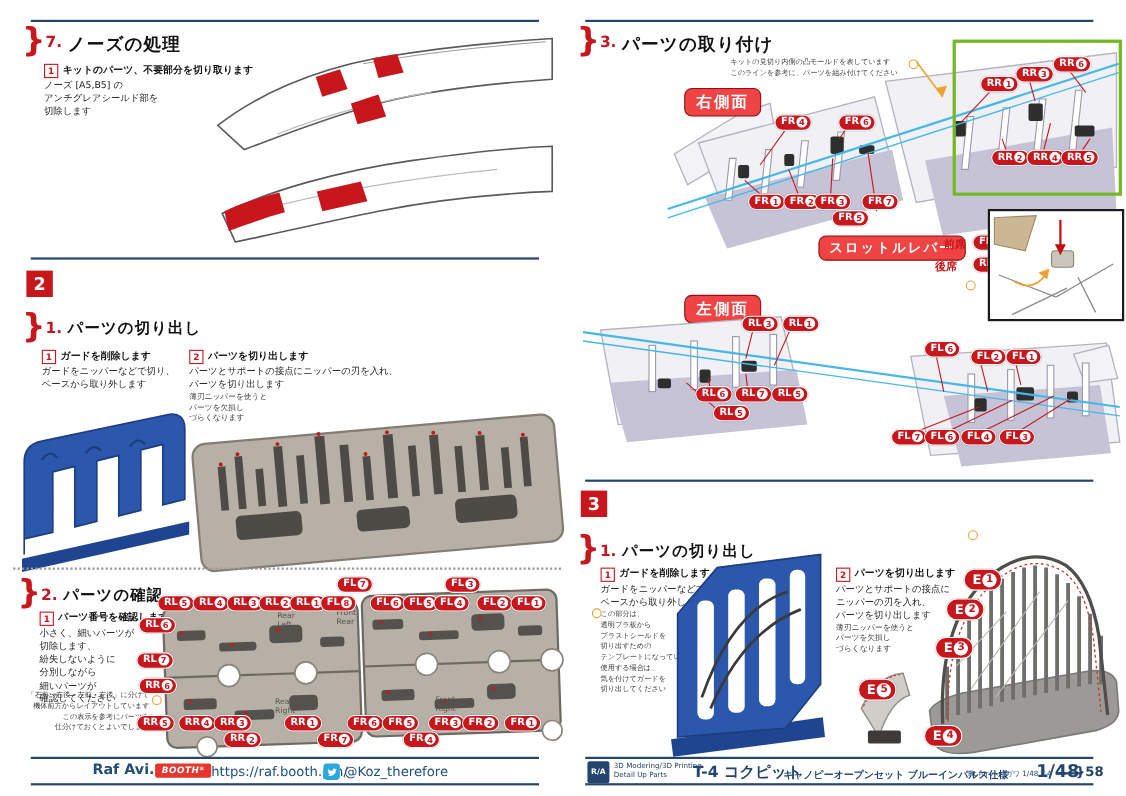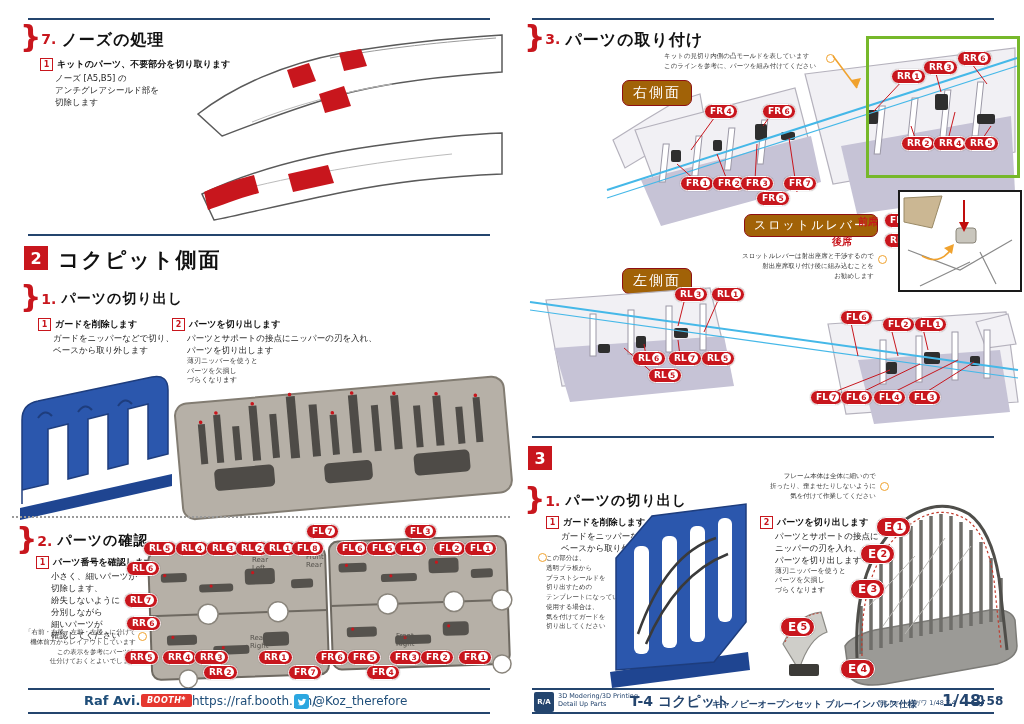--- a/index.html
+++ b/index.html
@@ -11,32 +11,32 @@
   .brace{color:#c8161d;font-weight:bold;font-size:30px;line-height:.85}
   .bnum{color:#c8161d;font-weight:bold;font-size:14px;margin-top:7px}
   .btitle{color:#111;font-weight:bold;font-size:16px;margin-top:6px;margin-left:5px;letter-spacing:1px}
   .secsq{position:absolute;width:24px;height:24px;background:#c8161d;color:#fff;font-weight:bold;font-size:16px;
          display:flex;align-items:center;justify-content:center}
   .sectitle{position:absolute;font-size:21px;font-weight:bold;color:#111;letter-spacing:2px}
   .step{position:absolute;font-size:8.5px;line-height:1.4;color:#222}
   .sh{display:flex;align-items:center;gap:4px;font-weight:bold;font-size:9px;color:#111;margin-bottom:2px}
   .snum{width:11px;height:11px;border:1.5px solid #c8161d;color:#c8161d;font-size:8px;font-weight:bold;
         display:inline-flex;align-items:center;justify-content:center;background:#fff;flex:none}
-  .sb{margin-left:15px}
+  .sb{}
   .tiny{font-size:7px;color:#3a3a3a}
   .note{position:absolute;font-size:6.5px;line-height:1.5;color:#3a3a3a}
   .ra{text-align:right}
   .pill{position:absolute;display:inline-flex;align-items:center;background:#c8161d;color:#fff;border-radius:9px;
         padding:1px 3px 1px 5px;font-weight:bold;font-size:9px;line-height:1.2;border:1px solid #fff;
         box-shadow:0 0 1px rgba(0,0,0,.45);white-space:nowrap}
   .pill .pn{background:#fff;color:#c8161d;border-radius:50%;width:10px;height:10px;display:inline-flex;
         align-items:center;justify-content:center;font-size:7.5px;margin-left:1px;font-weight:bold}
   .pill.big{font-size:12px;border-radius:12px;padding:2px 4px 2px 7px}
   .pill.big .pn{width:13px;height:13px;font-size:9.5px}
-  .redbox{position:absolute;background:#a16207;color:#fff;font-weight:normal;border-radius:7px;padding:3px 10px;
+  .redbox{position:absolute;background:#ef4444;color:#fff;font-weight:bold;border-radius:7px;padding:3px 10px;
         font-size:14px;letter-spacing:2px;border:1.5px solid #8e0f14;white-space:nowrap}
   .odot{position:absolute;width:7px;height:7px;border:1.5px solid #f0a22e;border-radius:50%;background:#fff}
   .qlabel{position:absolute;font-size:7px;color:#55524c;line-height:1.15;width:26px}
   .greenbox{position:absolute;border:3px solid #76b82a}
   .detailbox{position:absolute;border:2px solid #1a1a1a;background:#fff}
   .seat{position:absolute;color:#c8161d;font-weight:bold;font-size:10px}
   .fbrand{position:absolute;color:#1f4e79;font-weight:bold;font-size:13px}
   .fbooth{position:absolute;background:#e5372f;color:#fff;font-style:italic;font-weight:bold;font-size:8px;
         padding:2px 6px;border-radius:2px;letter-spacing:.5px}
   .furl{position:absolute;color:#1f4e79;font-size:12px}
@@ -86,21 +86,20 @@
     <polygon points="127,72 152,64 159,84 133,91" fill="#c8161d"></polygon>
     <path d="M10,172 C52,152 112,134 182,124 C232,117 282,112 310,111 L310,152 C262,154 202,160 152,170 C102,180 52,192 22,198 Z" fill="#fff" stroke="#5a5a5a" stroke-width="1.5"></path>
     <path d="M40,170 C100,154 180,140 260,132" stroke="#bbb" stroke-width="1" fill="none"></path>
     <path d="M12,170 C32,161 50,156 62,153 L67,171 C48,176 28,184 16,188 Z" fill="#c8161d"></path>
     <polygon points="96,152 136,143 142,161 101,170" fill="#c8161d"></polygon>
   </svg>
 
   <div class="rule" style="left:28px;top:234px;width:462px"></div>
 
   <div class="secsq" style="left:24px;top:246px">2</div>
-  <div class="sectitle" style="left:58px;top:246px">コクピット側面</div>
 
   <div class="brsec" style="left:20px;top:284px">
     <span class="brace">}</span>
     <span class="bnum">1.</span>
     <span class="btitle" style="font-size:14px">パーツの切り出し</span>
   </div>
 
   <div class="step" style="left:38px;top:318px">
     <div class="sh">
         <span class="snum">1</span>
@@ -488,30 +487,25 @@
       <span class="pl">RR</span>
       <span class="pn">5</span>
     </span>
 
   <div class="redbox" style="left:744px;top:214px;font-size:12px;padding:2px 9px">スロットルレバー</div>
   <span class="seat" style="left:858px;top:215px">前席</span>
   <span class="pill" style="left:884px;top:213px">
       <span class="pl">FL</span>
       <span class="pn">5</span>
     </span>
-  <span class="seat" style="left:832px;top:235px">後席</span>
+  <span class="seat" style="left:850px;top:235px">後席</span>
   <span class="pill" style="left:884px;top:233px">
       <span class="pl">RL</span>
       <span class="pn">2</span>
     </span>
-  <div class="note ra" style="left:742px;top:252px;width:132px">
-      <div>スロットルレバーは射出座席と干渉するので</div>
-      <div>射出座席取り付け後に組み込むことを</div>
-      <div>お勧めします</div>
-    </div>
   <div class="odot" style="left:878px;top:255px"></div>
 
   <div class="detailbox" style="left:898px;top:190px;width:120px;height:98px">
     <svg style="left:0;top:0" width="120" height="98" viewBox="0 0 120 98">
       <polygon points="4,6 42,4 32,36 4,30" fill="#cbb793" stroke="#9a8a66" stroke-width="1"></polygon>
       <path d="M8,58 L60,78 L112,48 M20,94 L70,70 M96,92 L80,60" stroke="#8a8a8a" stroke-width="1.2" fill="none"></path>
       <rect x="56" y="36" width="20" height="15" rx="3" fill="#c9c6bd" stroke="#8a8579"></rect>
       <line x1="64" y1="8" x2="64" y2="34" stroke="#c00d0d" stroke-width="2"></line>
       <polygon points="64,40 59,30 69,30" fill="#c00d0d"></polygon>
       <path d="M22,64 Q40,74 52,56" stroke="#f0a22e" stroke-width="1.5" fill="none"></path>
@@ -668,25 +662,20 @@
         <div>パーツとサポートの接点に</div>
         <div>ニッパーの刃を入れ、</div>
         <div>パーツを切り出します</div>
       </div>
     <div class="sb tiny">
         <div>薄刃ニッパーを使うと</div>
         <div>パーツを欠損し</div>
         <div>づらくなります</div>
       </div>
   </div>
-  <div class="note ra" style="left:768px;top:472px;width:108px">
-      <div>フレーム本体は全体に細いので</div>
-      <div>折ったり、歪ませたりしないように</div>
-      <div>気を付けて作業してください</div>
-    </div>
   <div class="odot" style="left:880px;top:482px"></div>
 
   <svg style="left:765px;top:486px" width="255" height="204" viewBox="0 0 255 204">
     <path d="M80,160 Q86,150 110,144 L225,124 Q246,122 250,134 L252,160 Q252,172 232,178 L120,198 Q92,202 84,190 Z" fill="#9b9a96" stroke="#7c7b77" stroke-width="1.5"></path>
     <g stroke="#6f6e6a" stroke-width="3.5">
       <line x1="96" y1="168" x2="96" y2="120"></line>
         <line x1="106" y1="164" x2="106" y2="96"></line>
       <line x1="116" y1="162" x2="116" y2="76"></line>
         <line x1="126" y1="158" x2="126" y2="62"></line>
       <line x1="136" y1="156" x2="136" y2="50"></line>

